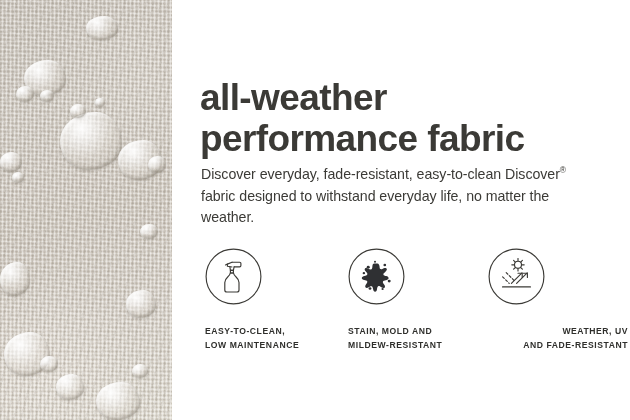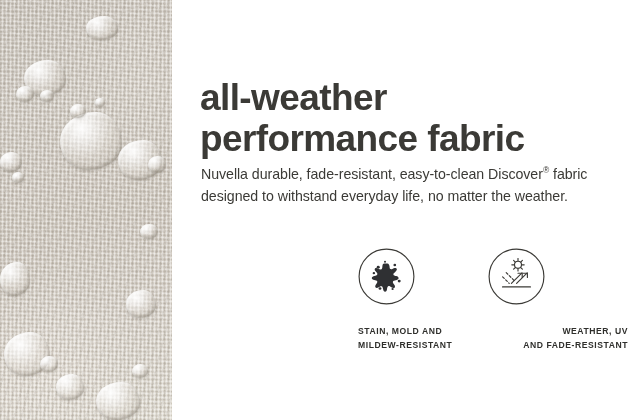--- a/index.html
+++ b/index.html
@@ -128,21 +128,21 @@
     top: 248px;
     width: 430px;
     height: 110px;
   }
   .feature {
     position: absolute;
     top: 0;
     width: 140px;
   }
   .feature.f0 { left: 5px; }
-  .feature.f1 { left: 158px; }
+  .feature.f1 { left: 148px; }
   .feature.f2 { left: 288px; text-align: right; }
 
   .badge {
     width: 57px;
     height: 57px;
     display: block;
   }
   .badge svg { display: block; }
 
   .flabel {
@@ -184,26 +184,46 @@
     <div class="drop" style="left:56px;top:374px;width:28px;height:26px;"></div>
     <div class="drop" style="left:96px;top:382px;width:44px;height:38px;"></div>
     <div class="drop sm" style="left:132px;top:364px;width:16px;height:14px;"></div>
   </div>
 
   <div id="content">
 
     <h1 id="headline">all-weather
 performance fabric</h1>
 
-    <p id="subcopy"><span>Nuvella durable, fade-resistant, easy-to-clean</span>
+    <p id="subcopy"><span>Discover everyday, fade-resistant, easy-to-clean</span>
       <span>Discover</span><span class="reg">®</span><span> fabric designed to withstand everyday life,</span>
       <span>no matter the weather.</span></p>
 
     <div id="features">
 
+      <div class="feature f0">
+        <div class="badge">
+          <svg width="57" height="57" viewBox="0 0 57 57" fill="none">
+            <circle cx="28.5" cy="28.5" r="27.4" stroke="#3b3a36" stroke-width="1.15" fill="none"></circle>
+            <g stroke="#3b3a36" stroke-width="1.15" fill="none" stroke-linejoin="round" stroke-linecap="round">
+
+              <path d="M27.0 14.2 h7.6 a1.3 1.3 0 0 1 1.3 1.3 v2.0 a1.3 1.3 0 0 1 -1.3 1.3 h-5.5"></path>
+              <path d="M27.0 14.2 l-4.6 1.9 v2.2 l4.6 0.7"></path>
+              <path d="M29.1 18.8 l-0.7 3.6 h-3.0 l-0.5 -3.6"></path>
+              <path d="M22.4 16.1 l-1.9 0.9"></path>
+
+              <path d="M25.4 22.4 h3.0 v2.6 h-3.0 z"></path>
+
+              <path d="M25.3 25.0 c-0.2 1.6 -1.0 2.6 -2.6 4.0 c-2.0 1.8 -2.9 3.4 -2.9 5.6 v7.4 a2.0 2.0 0 0 0 2.0 2.0 h10.2 a2.0 2.0 0 0 0 2.0 -2.0 v-7.4 c0 -2.2 -0.9 -3.8 -2.9 -5.6 c-1.6 -1.4 -2.4 -2.4 -2.6 -4.0 z"></path>
+            </g>
+          </svg>
+        </div>
+        <div class="flabel">EASY-TO-CLEAN,
+LOW MAINTENANCE</div>
+      </div>
 
       <div class="feature f1">
         <div class="badge">
           <svg width="57" height="57" viewBox="0 0 57 57" fill="none">
             <circle cx="28.5" cy="28.5" r="27.4" stroke="#3b3a36" stroke-width="1.15" fill="none"></circle>
             <g fill="#2f3033">
 
               <path d="M29.4 15.6 c1.4 0.1 1.9 1.4 2.1 2.6 c0.2 1.3 0.1 2.5 1.0 2.9 c1.0 0.5 2.2 -0.5 3.4 -0.9
                        c1.3 -0.4 2.6 -0.2 2.9 0.9 c0.3 1.1 -0.7 2.0 -1.6 2.8 c-1.0 0.9 -2.0 1.6 -1.8 2.5
                        c0.2 1.0 1.6 1.3 2.8 1.7 c1.3 0.4 2.5 1.0 2.4 2.2 c-0.1 1.2 -1.5 1.7 -2.8 2.0

